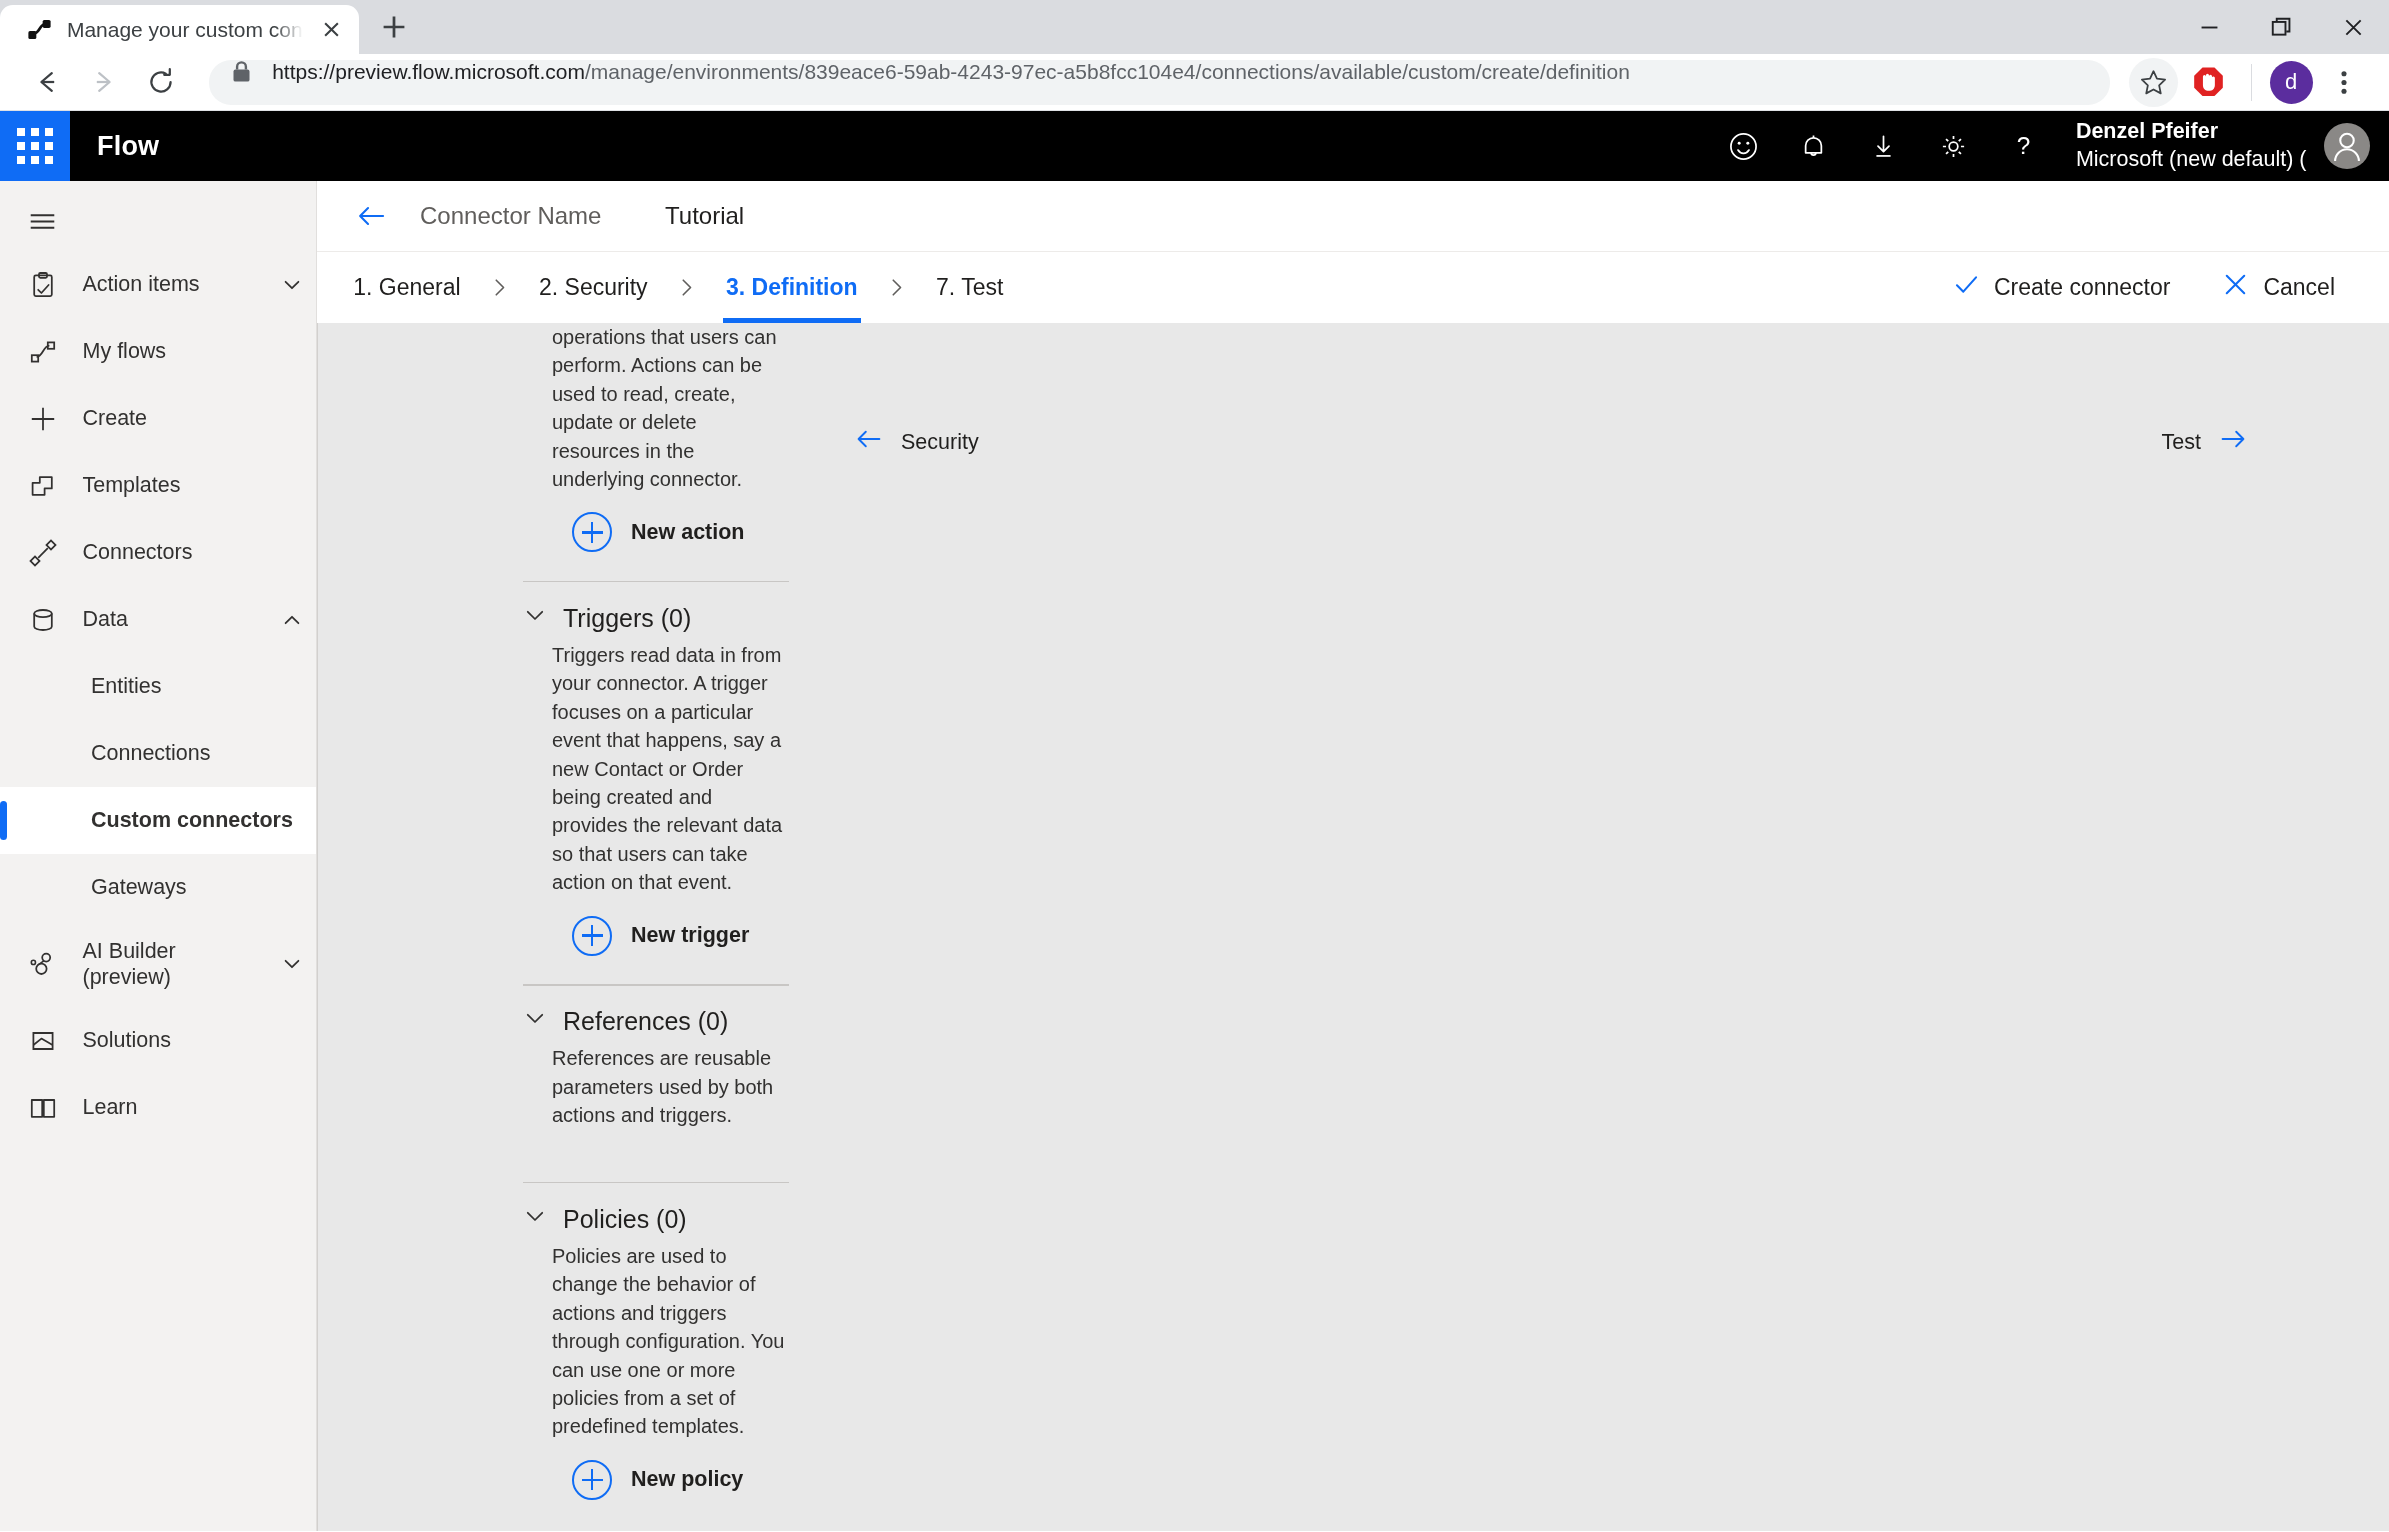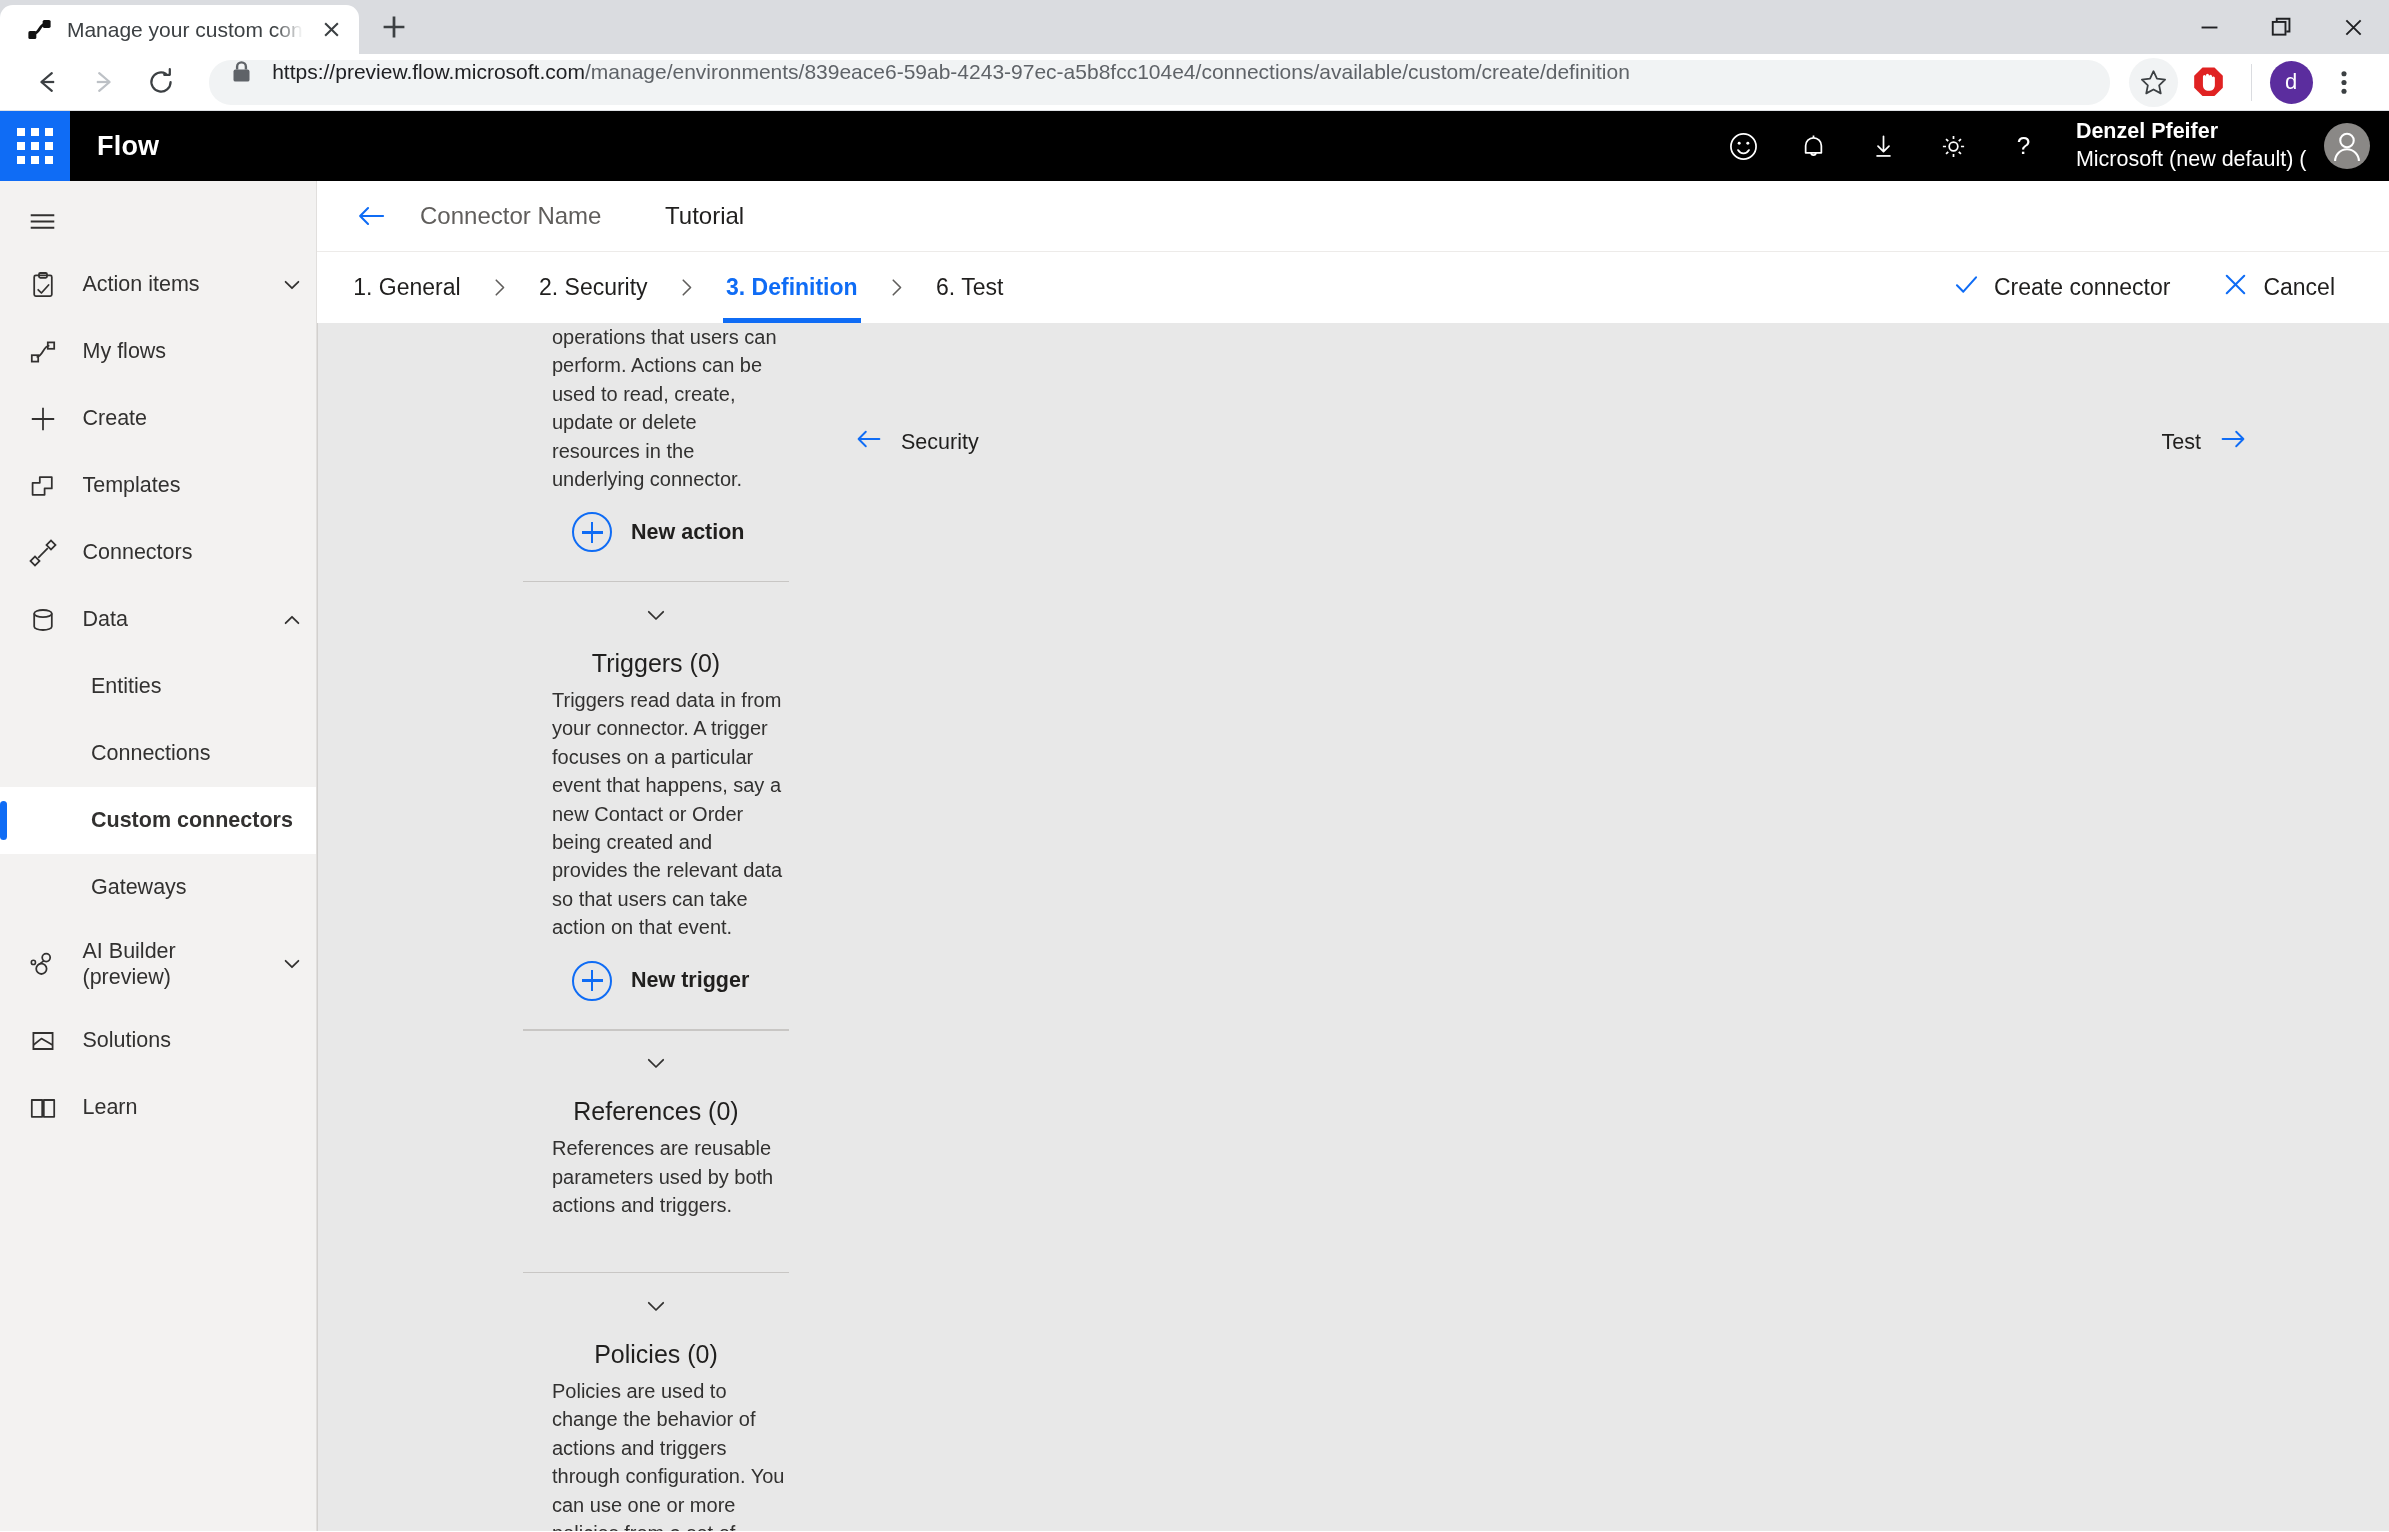--- a/index.html
+++ b/index.html
@@ -142,21 +142,21 @@
 
   .work-area { flex: 1; display: flex; min-height: 0; position: relative; overflow: hidden; }
 
   .def-left {
     width: 266px; flex: none; margin-left: 206px; padding-top: 0;
     position: relative;
   }
   .sec { padding-top: 0; }
   .sec-head {
     display: flex; align-items: center; gap: 16px; font-size: 25px;
-    color: #201f1e; padding: 17.5px 0 8px 0; flex-direction: column;
+    color: #201f1e; padding: 17.5px 0 8px 0;
   }
   .sec-desc { font-size: 20px; line-height: 1.42; color: #323130; padding-left: 29px; }
   .newbtn {
     display: flex; align-items: center; gap: 19px; padding: 19px 0 22px 49px;
     font-size: 21.5px; font-weight: 700; color: #201f1e;
   }
   .plus-circle {
     width: 40px; height: 40px; border-radius: 50%; border: 2.4px solid #0f6cf5;
     display: flex; align-items: center; justify-content: center; flex: none;
     position: relative;
@@ -510,21 +510,21 @@
       </span>
       <div class="wz-step active">
           <span>3. Definition</span>
         </div>
       <span class="wz-chev">
         <svg width="21" height="21" viewBox="0 0 26 26">
             <path d="M9 4 L18 13 L9 22" fill="none" stroke="#605e5c" stroke-width="2" stroke-linecap="round" stroke-linejoin="round"></path>
           </svg>
       </span>
       <div class="wz-step">
-          <span>6. Test</span>
+          <span>7. Test</span>
         </div>
 
       <div class="wz-spacer"></div>
       <div class="wz-actions">
         <div class="wz-action">
           <span>
             <svg width="27" height="27" viewBox="0 0 34 34">
                 <path d="M5 18 L13 26 L29 8" fill="none" stroke="#0f6cf5" stroke-width="2.6" stroke-linecap="round" stroke-linejoin="round"></path>
               </svg>
           </span>

